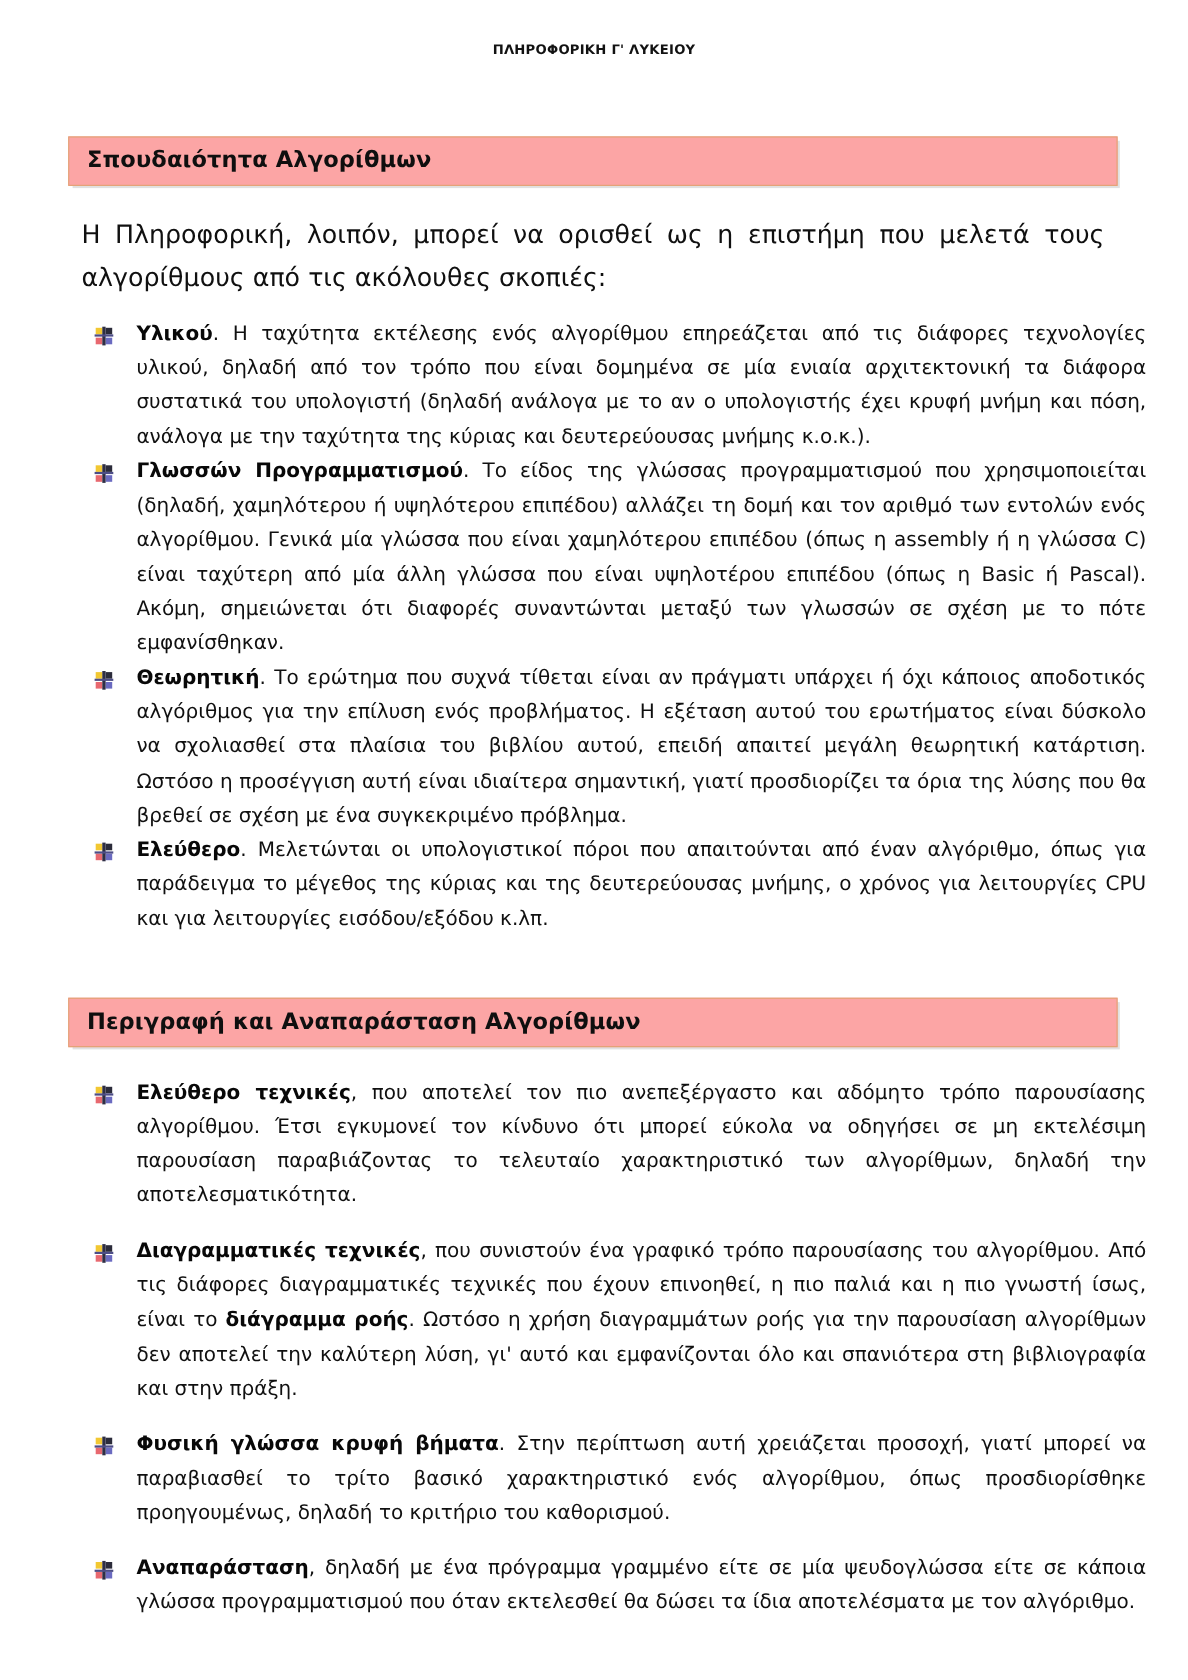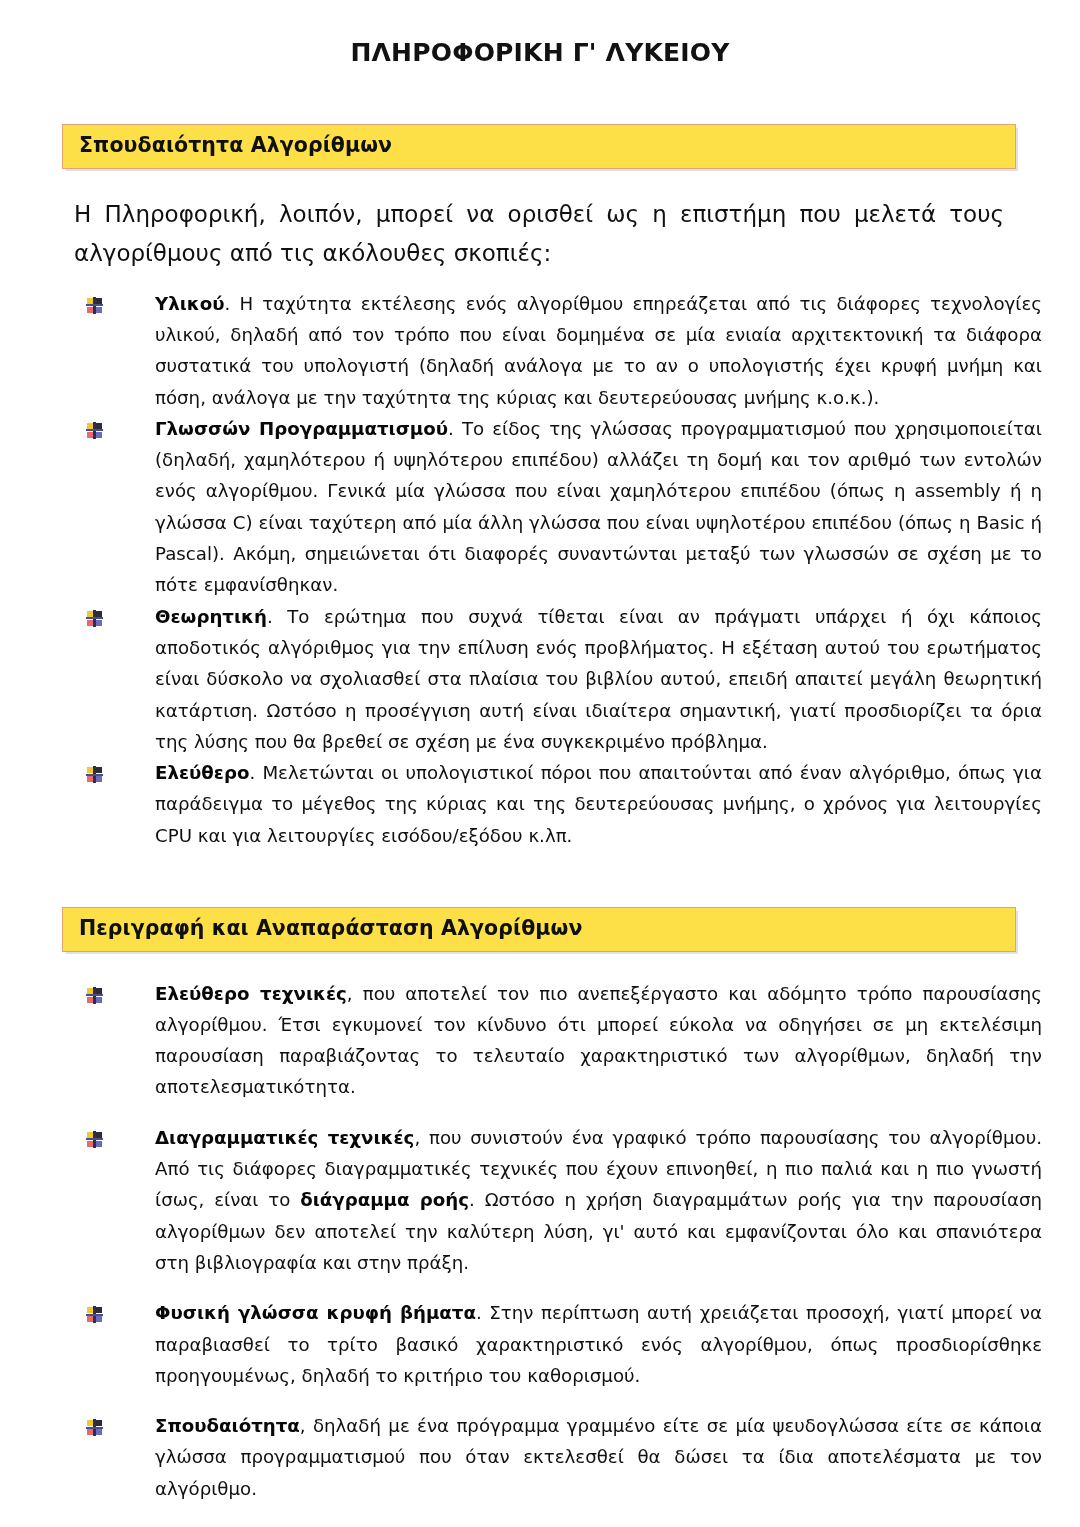--- a/index.html
+++ b/index.html
@@ -22,39 +22,39 @@
     background: #ffffff;
   }
 
   
   .doc-header {
     position: absolute;
     top: 38px;
     left: 0;
     width: 1080px;
     text-align: center;
-    font-size: 25px;
+    font-size: 12px;
     font-weight: bold;
     letter-spacing: 0.2px;
     color: #121212;
   }
 
   
   .content {
     position: absolute;
     top: 124px;
     left: 62px;
     width: 956px;
   }
 
   
   .section-box {
     box-sizing: border-box;
     width: 954px;
-    background: #fde047;
+    background: #fca5a5;
     border: 1.5px solid #e2a273;
     box-shadow: 3px 3px 0 -1px rgba(120,120,120,0.22);
     padding: 9px 0 10px 16px;
     margin-bottom: 26px;
   }
   .section-box .section-title {
     font-size: 20.5px;
     font-weight: bold;
     color: #0f0f0f;
     line-height: 1.15;
@@ -86,21 +86,21 @@
     line-height: 1.72;
     text-align: justify;
     color: #101010;
   }
   ul.bullets.spaced > li {
     margin-bottom: 19px;
   }
   ul.bullets > li:last-child {
     margin-bottom: 0;
   }
-  .li-text { display: block; margin-left: 31px; }
+  .li-text { display: block; }
   .li-text b, .li-text strong {
     font-weight: bold;
     color: #080808;
   }
 
   
   .bullet-glyph {
     position: absolute;
     left: 13px;
     top: 10px;
@@ -263,21 +263,21 @@
 
       <li>
         <span class="bullet-glyph">
           <span class="q tl"></span>
             <span class="q tr"></span>
             <span class="q bl"></span>
             <span class="q br"></span>
           <span class="bar-v"></span>
             <span class="bar-h"></span>
         </span>
-        <span class="li-text"><b>Σπουδαιότητα</b><span>, δηλαδή με ένα πρόγραμμα γραμμένο είτε σε μία ψευδογλώσσα είτε σε κάποια γλώσσα προγραμματισμού που όταν εκτελεσθεί θα δώσει τα ίδια αποτελέσματα με τον αλγόριθμο.</span></span>
+        <span class="li-text"><b>Αναπαράσταση</b><span>, δηλαδή με ένα πρόγραμμα γραμμένο είτε σε μία ψευδογλώσσα είτε σε κάποια γλώσσα προγραμματισμού που όταν εκτελεσθεί θα δώσει τα ίδια αποτελέσματα με τον αλγόριθμο.</span></span>
       </li>
 
     </ul>
 
   </div>
 
 
 </div>
 
 </body></html>

